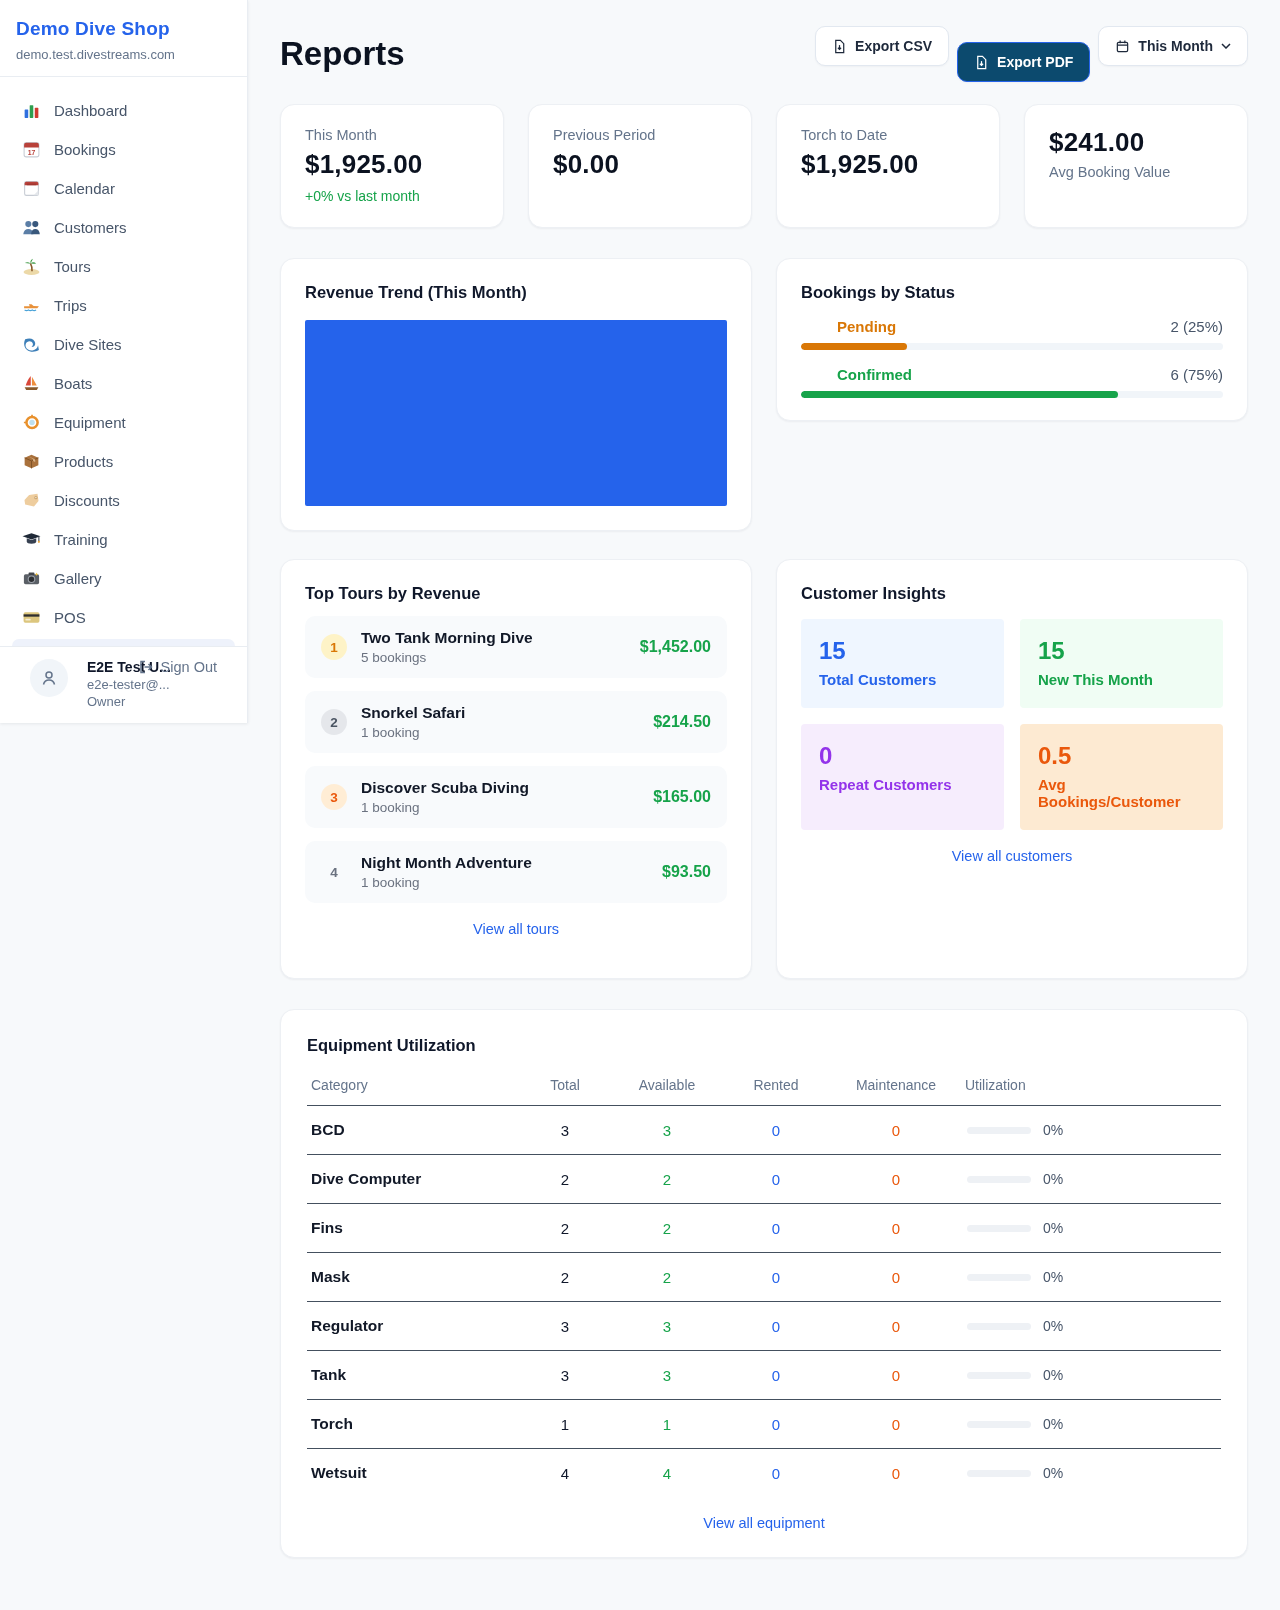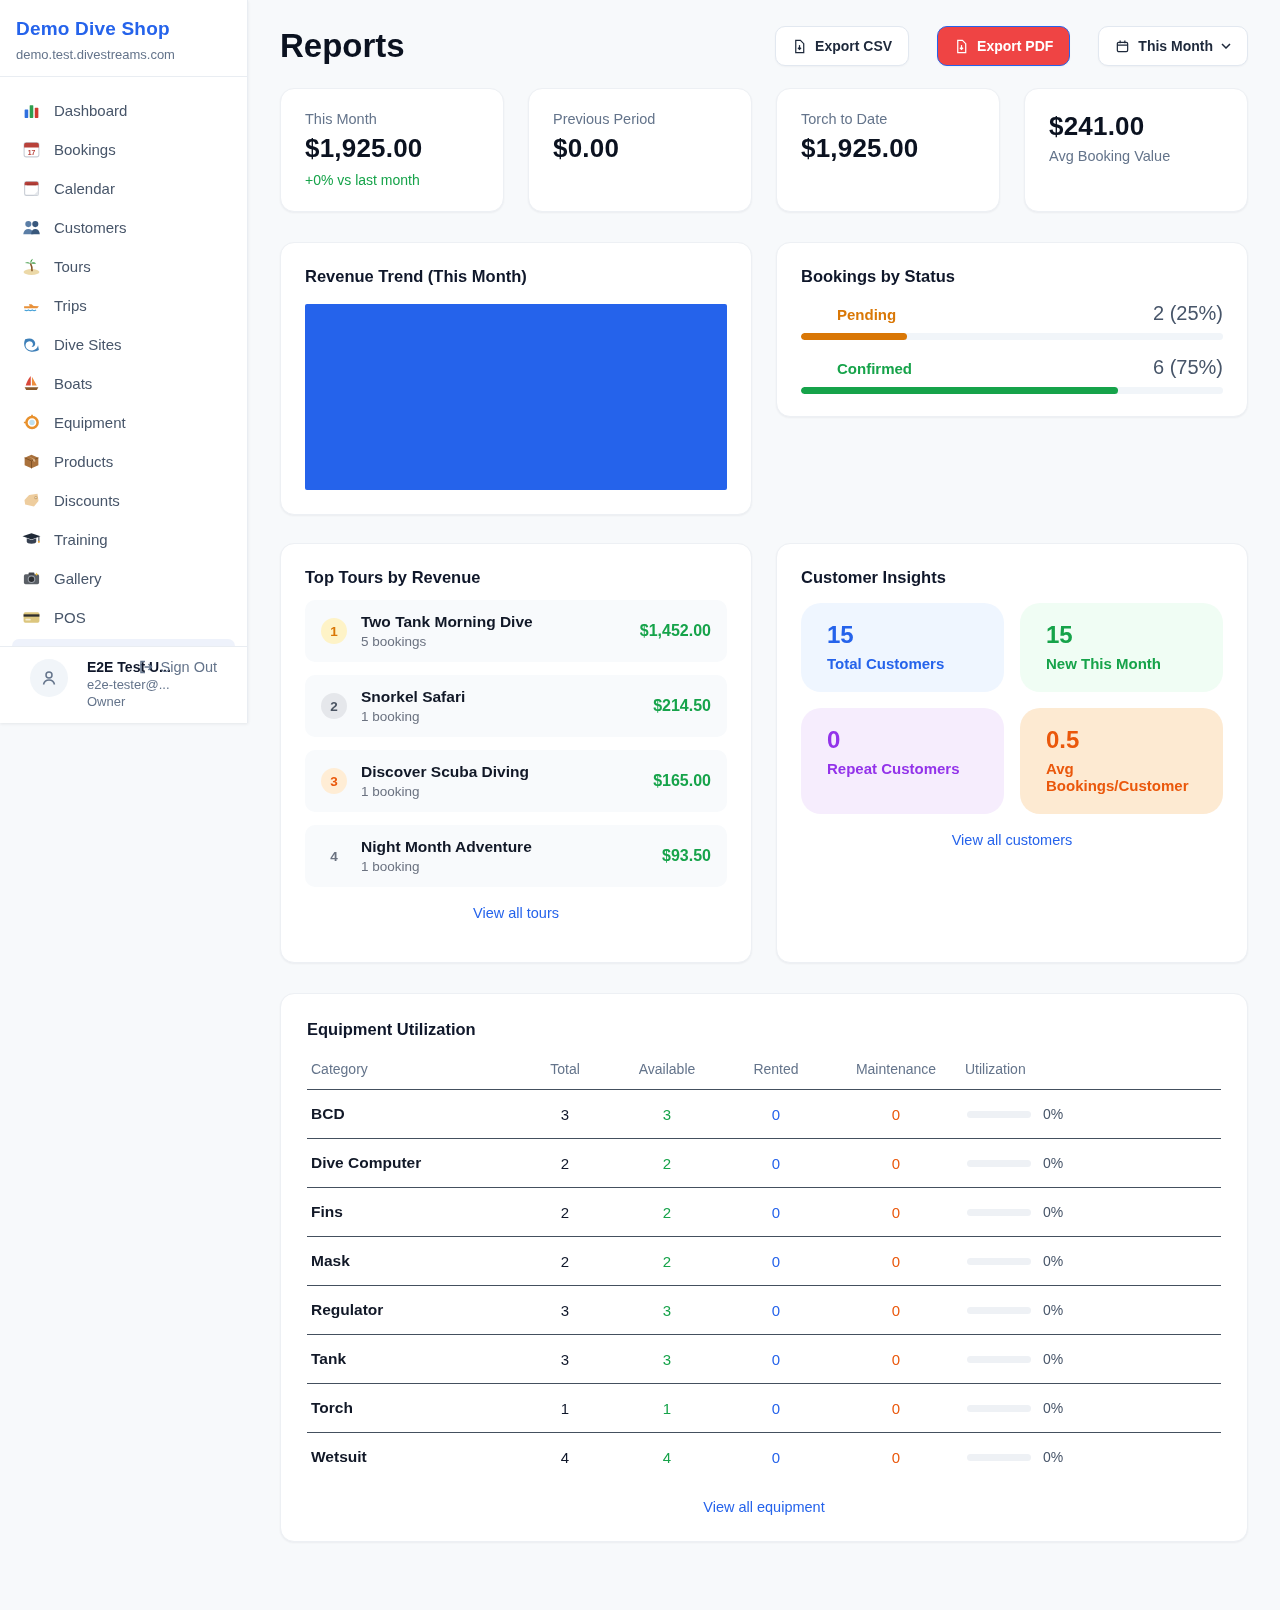--- a/index.html
+++ b/index.html
@@ -42,28 +42,28 @@
     display:flex; align-items:center; justify-content:center; color:#64748b; flex:0 0 38px;
   }
   .user-meta { min-width:0; }
   .user-name { font-size:14px; font-weight:700; color:#0f172a; white-space:nowrap; }
   .user-email, .user-role { font-size:13px; color:#64748b; margin-top:2px; white-space:nowrap; }
   .signout { margin-left:auto; display:flex; align-items:center; gap:7px; color:#64748b; font-size:14.5px; cursor:pointer; white-space:nowrap; }
   
   .main { margin-left:248px; padding:26px 32px 60px; }
   .page-head { display:flex; align-items:center; justify-content:space-between; }
   .page-title { font-size:33px; font-weight:800; color:#0b1220; }
-  .head-actions { display:flex; gap:28px; }
+  .head-actions { display:flex; gap:8px; }
   .btn {
     display:inline-flex; align-items:center; gap:8px; height:40px; padding:0 16px;
     border-radius:10px; font-size:14px; font-weight:600; cursor:pointer;
     background:#fff; border:1px solid #e2e8f0; color:#1e293b;
     box-shadow:0 1px 2px rgba(15,23,42,.04);
   }
-  .btn.primary { background:#ef4444; border-color:#2563eb; color:#fff; }
+  .btn.primary { background:#0c4a6e; border-color:#2563eb; color:#fff;margin-top:16px; }
   .btn svg { width:15px; height:15px; }
   
   .card {
     background:#fff; border:1px solid #edf0f4; border-radius:14px;
     box-shadow:0 1px 2px rgba(15,23,42,.05);
   }
   .card-title { font-size:16.5px; font-weight:700; color:#0f172a; }
   
   .stats { display:grid; grid-template-columns:repeat(4,1fr); gap:24px; margin-top:22px; }
   .stat-card { padding:22px 24px; min-height:124px; }
@@ -74,42 +74,42 @@
   .stat-card.flip .stat-value { margin-top:0; }
   .stat-card.flip .stat-label { margin-top:6px; }
   
   .row2 { display:grid; grid-template-columns:1fr 1fr; gap:24px; margin-top:30px; align-items:start; }
   .chart-card { padding:24px; }
   .chart-block { margin-top:18px; height:186px; border-radius:2px; }
   .status-card { padding:24px 24px 22px; }
   .status-row { margin-top:16px; }
   .status-line { display:flex; justify-content:space-between; align-items:baseline; }
   .status-label { font-size:15px; font-weight:700;margin-left:36px; }
-  .status-value { font-size:20px; color:#475569; }
+  .status-value { font-size:15px; color:#475569; }
   .bar-track { margin-top:8px; height:7px; border-radius:6px; background:#f1f5f9; overflow:hidden; }
   .bar-fill { height:100%; border-radius:6px; }
   
   .row3 { display:grid; grid-template-columns:1fr 1fr; gap:24px; margin-top:28px; align-items:stretch; }
   .tours-card { padding:24px; min-height:420px; }
   .tour-row {
     display:flex; align-items:center; gap:14px; background:#f8fafc;
     border-radius:10px; padding:13px 16px; margin-top:13px;
   }
   .rank {
     width:26px; height:26px; border-radius:50%; flex:0 0 26px;
     display:flex; align-items:center; justify-content:center;
     font-size:13.5px; font-weight:700;
   }
   .tour-name { font-size:15.5px; font-weight:700; color:#111827; }
   .tour-sub { font-size:13.5px; color:#6b7280; margin-top:3px; }
   .tour-amount { margin-left:auto; font-size:16px; font-weight:700; color:#16a34a; white-space:nowrap; }
   .view-link { display:block; text-align:center; color:#2563eb; font-size:14.5px; margin-top:18px; cursor:pointer; text-decoration:none; }
   .insights-card { padding:24px; }
   .insight-grid { display:grid; grid-template-columns:1fr 1fr; gap:16px; margin-top:16px; }
-  .insight-tile { border-radius:20px; padding:18px 26px 20px; }
+  .insight-tile { border-radius:4px; padding:18px 18px 20px; }
   .insight-value { font-size:24px; font-weight:800; }
   .insight-label { font-size:15px; font-weight:600; margin-top:6px; }
   
   .equip-card { margin-top:30px; padding:26px 26px 26px; }
   table { width:100%; border-collapse:collapse; margin-top:14px; }
   th {
     text-align:center; font-size:14px; font-weight:500; color:#64748b;
     padding:8px 4px 12px; border-bottom:1px solid #44505e;
   }
   th:first-child { text-align:left; }

